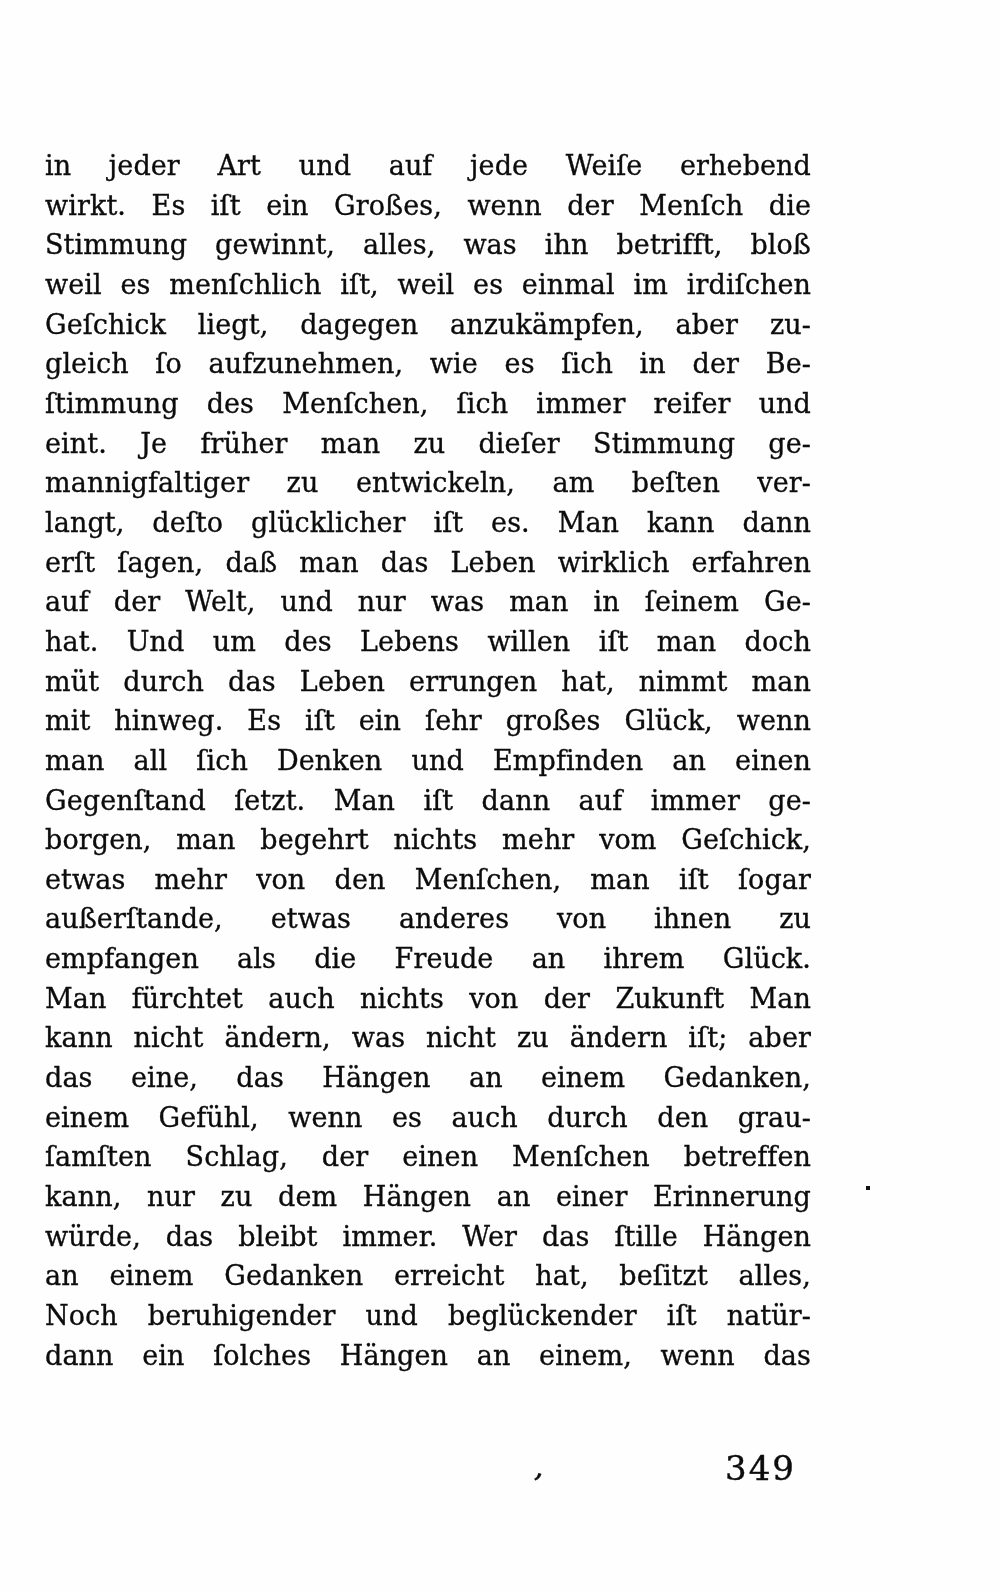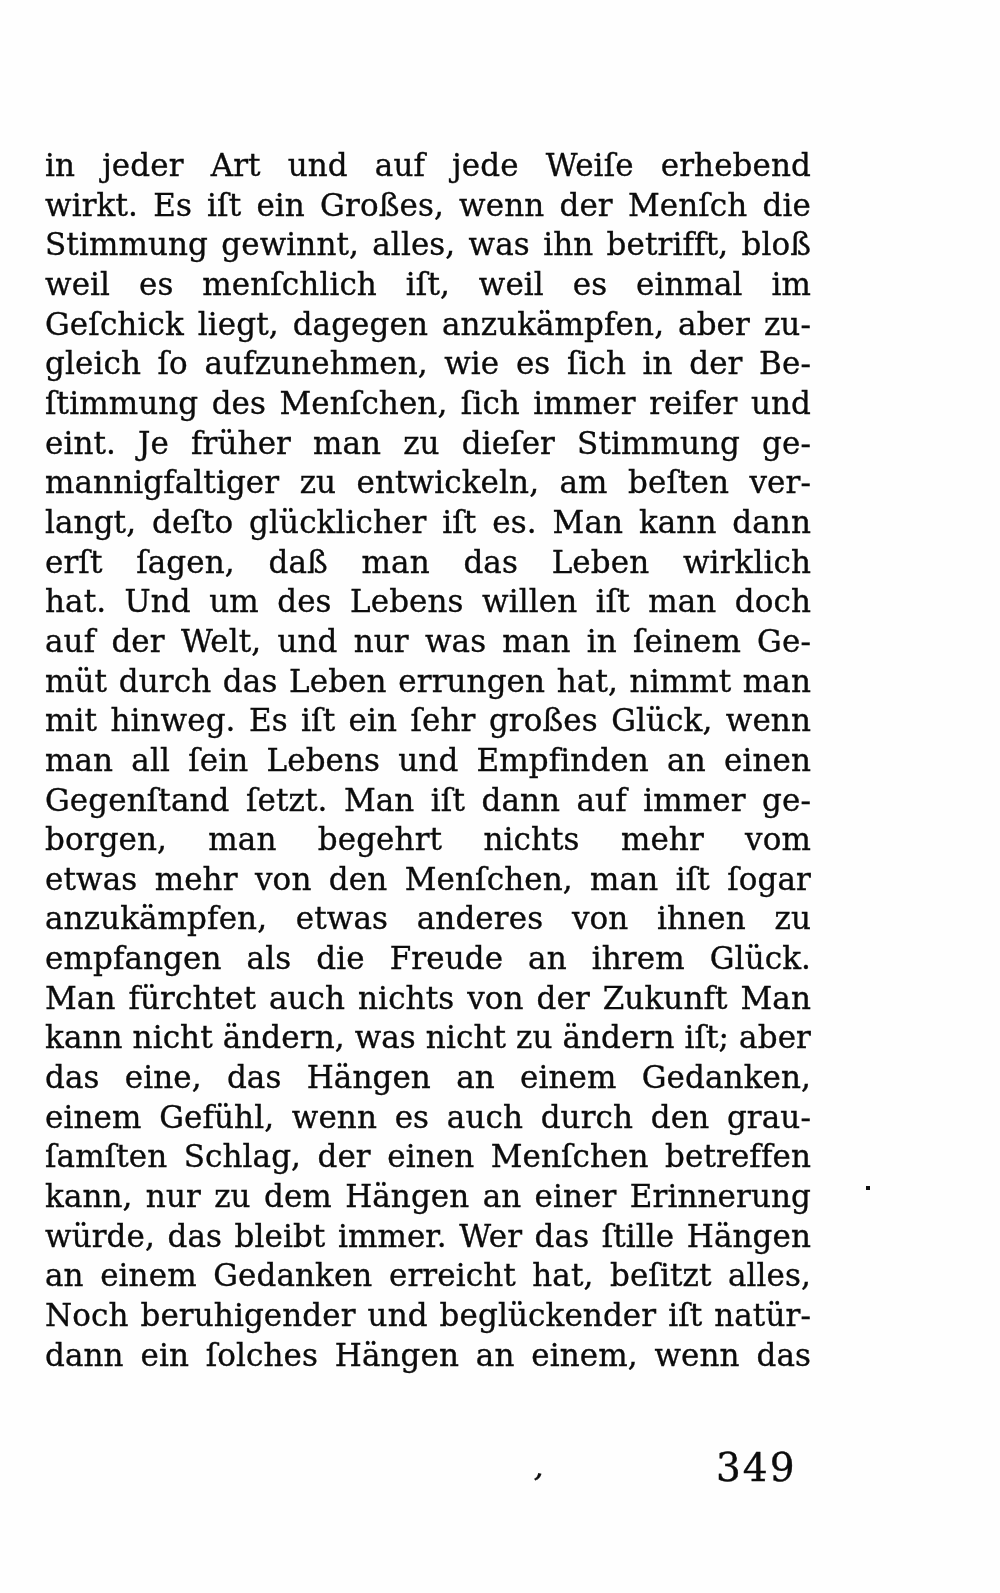--- a/index.html
+++ b/index.html
@@ -17,36 +17,36 @@
     font-family: "DejaVu Serif", "Liberation Serif", serif;
     color: #0c0c0c;
   }
   .text-block {
     position: absolute;
     left: 45px;
     top: 146px;
     width: 766px;
   }
   .line {
-    font-size: 31px;
+    font-size: 27px;
     line-height: 39.66px;
     height: 39.66px;
     white-space: normal;
     text-align: justify;
     text-align-last: justify;
     letter-spacing: 0.1px;
     -webkit-text-stroke: 0.35px #0c0c0c;
     overflow: hidden;
   }
   .page-number {
     position: absolute;
     left: 716px;
     top: 1448px;
     width: 80px;
-    font-size: 39px;
+    font-size: 34px;
     line-height: 40px;
     text-align: right;
     letter-spacing: 2px;
     -webkit-text-stroke: 0.4px #0c0c0c;
   }
   .footer-mark {
     position: absolute;
     left: 536px;
     top: 1452px;
     font-size: 30px;
@@ -73,29 +73,29 @@
       <div class="line">wirkt. Es iſt ein Großes, wenn der Menſch die</div>
       <div class="line">Stimmung gewinnt, alles, was ihn betrifft, bloß</div>
       <div class="line">weil es menſchlich iſt, weil es einmal im irdiſchen</div>
       <div class="line">Geſchick liegt, dagegen anzukämpfen, aber zu-</div>
       <div class="line">gleich ſo aufzunehmen, wie es ſich in der Be-</div>
       <div class="line">ſtimmung des Menſchen, ſich immer reifer und</div>
       <div class="line">eint. Je früher man zu dieſer Stimmung ge-</div>
       <div class="line">mannigfaltiger zu entwickeln, am beſten ver-</div>
       <div class="line">langt, deſto glücklicher iſt es. Man kann dann</div>
       <div class="line">erſt ſagen, daß man das Leben wirklich erfahren</div>
+      <div class="line">auf der Welt, und nur was man in ſeinem Ge-</div>
       <div class="line">hat. Und um des Lebens willen iſt man doch</div>
-      <div class="line">auf der Welt, und nur was man in ſeinem Ge-</div>
       <div class="line">müt durch das Leben errungen hat, nimmt man</div>
       <div class="line">mit hinweg. Es iſt ein ſehr großes Glück, wenn</div>
-      <div class="line">man all ſein Lebens und Empfinden an einen</div>
+      <div class="line">man all ſich Denken und Empfinden an einen</div>
       <div class="line">Gegenſtand ſetzt. Man iſt dann auf immer ge-</div>
       <div class="line">borgen, man begehrt nichts mehr vom Geſchick,</div>
       <div class="line">etwas mehr von den Menſchen, man iſt ſogar</div>
-      <div class="line">anzukämpfen, etwas anderes von ihnen zu</div>
+      <div class="line">außerſtande, etwas anderes von ihnen zu</div>
       <div class="line">empfangen als die Freude an ihrem Glück.</div>
       <div class="line">Man fürchtet auch nichts von der Zukunft Man</div>
       <div class="line">kann nicht ändern, was nicht zu ändern iſt; aber</div>
       <div class="line">das eine, das Hängen an einem Gedanken,</div>
       <div class="line">einem Gefühl, wenn es auch durch den grau-</div>
       <div class="line">ſamſten Schlag, der einen Menſchen betreffen</div>
       <div class="line">kann, nur zu dem Hängen an einer Erinnerung</div>
       <div class="line">würde, das bleibt immer. Wer das ſtille Hängen</div>
       <div class="line">an einem Gedanken erreicht hat, beſitzt alles,</div>
       <div class="line">Noch beruhigender und beglückender iſt natür-</div>

